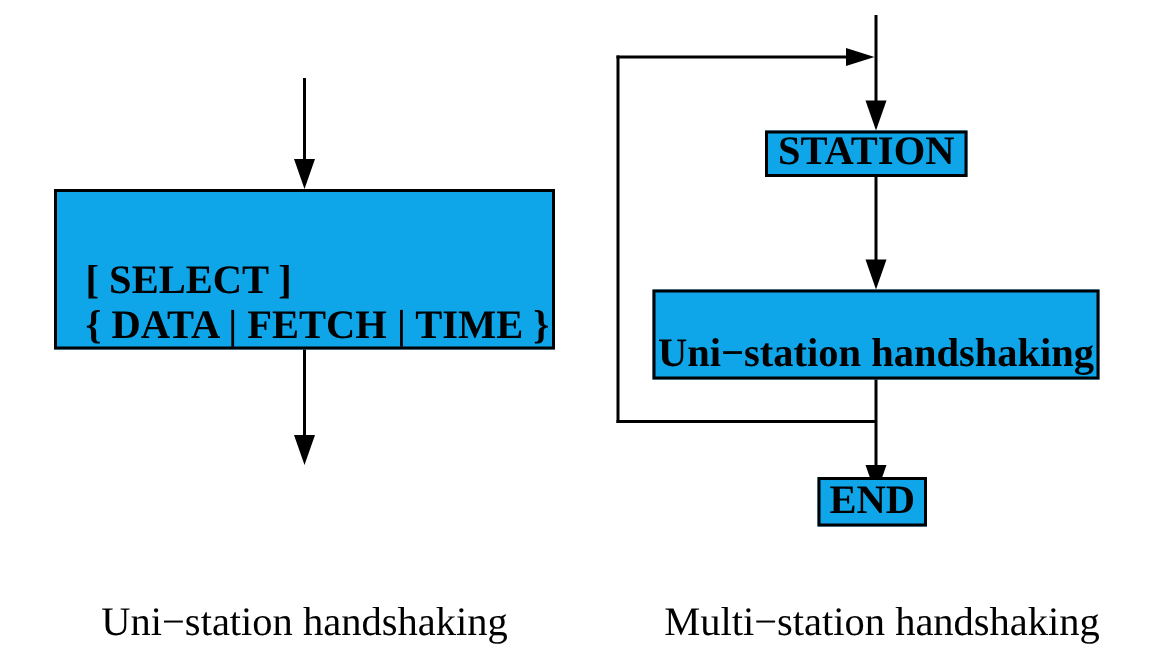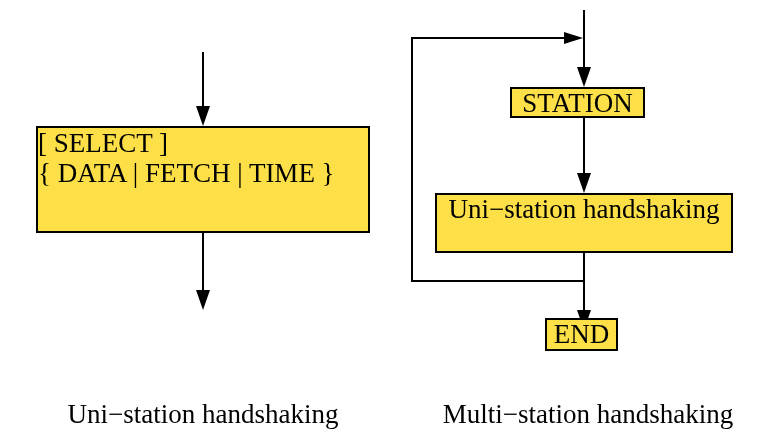--- a/index.html
+++ b/index.html
@@ -32,31 +32,33 @@
     position: absolute;
     width: 0;
     height: 0;
     border-top: 6px solid transparent;
     border-bottom: 6px solid transparent;
     border-left: 19px solid #000000;
   }
   .node {
     position: absolute;
     border: 2px solid #000000;
-    background: #fde047;
+    background: #0ea5e9;
     box-sizing: border-box;
     display: flex;
-    align-items: flex-start;
+    align-items: flex-end;
     justify-content: center;
     font-size: 27px;
     line-height: 1.1;
     white-space: nowrap;
+    font-weight: bold;
   }
   .node.left-align {
     justify-content: flex-start;
+    padding-left: 19px;
   }
   .node .stmt {
     display: block;
     line-height: 30px;
   }
   .caption {
     position: absolute;
     font-size: 27px;
     text-align: center;
     white-space: nowrap;

